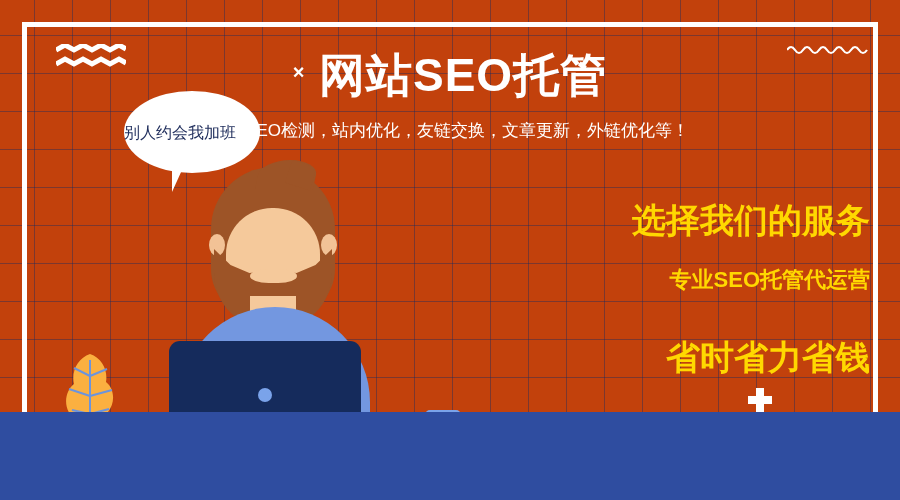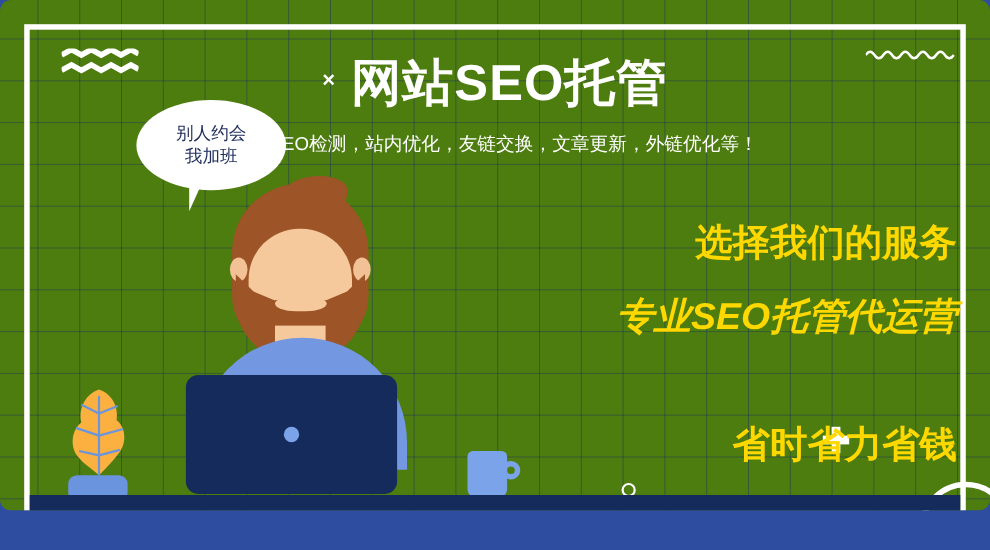--- a/index.html
+++ b/index.html
@@ -3,25 +3,24 @@
 <meta charset="utf-8">
 <style>
   html, body {
     margin: 0;
     padding: 0;
     background: #2f4da0;
   }
   #banner {
     position: relative;
     width: 900px;
-    height: 464px;
+    height: 412px;
     overflow: hidden;
-    background-color: #4d7c0f;
+    background-color: #c2410c;
     font-family: "Liberation Sans", sans-serif;
-    border-radius: 10px;
   }
   
   #grid {
     position: absolute;
     inset: 0;
     background-image:
       linear-gradient(to right, rgba(18,40,100,0.40) 1px, transparent 1px),
       linear-gradient(to bottom, rgba(18,40,100,0.40) 1px, transparent 1px);
     background-size: 38px 38px;
     background-position: -4px -3px;
@@ -123,40 +122,40 @@
   .yellow-line {
     position: absolute;
     width: 620px;
     left: 250px;
     text-align: right;
     color: #ffd800;
     font-weight: bold;
     white-space: nowrap;
   }
   #yl0 { top: 198px; font-size: 34px; }
-  #yl1 { top: 265px; font-size: 34px; font-style: italic; }
-  #yl2 { top: 335px; font-size: 34px; margin-top: 46px; }
+  #yl1 { top: 265px; font-size: 22px; }
+  #yl2 { top: 335px; font-size: 34px; }
 
   
   #bubble {
     position: absolute;
     left: 124px;
     top: 91px;
     width: 136px;
     height: 82px;
     background: #ffffff;
     border-radius: 50%;
   }
   #bubble-text {
     position: absolute;
     inset: 0;
     display: flex;
-    flex-direction: column;
+    flex-direction: row;
     align-items: center;
-    justify-content: center;
+    justify-content: flex-start;
     color: #22305e;
     font-size: 16px;
     line-height: 21px;
     font-weight: normal;
   }
   #bubble-tail {
     position: absolute;
     left: 172px;
     top: 160px;
     width: 0;

